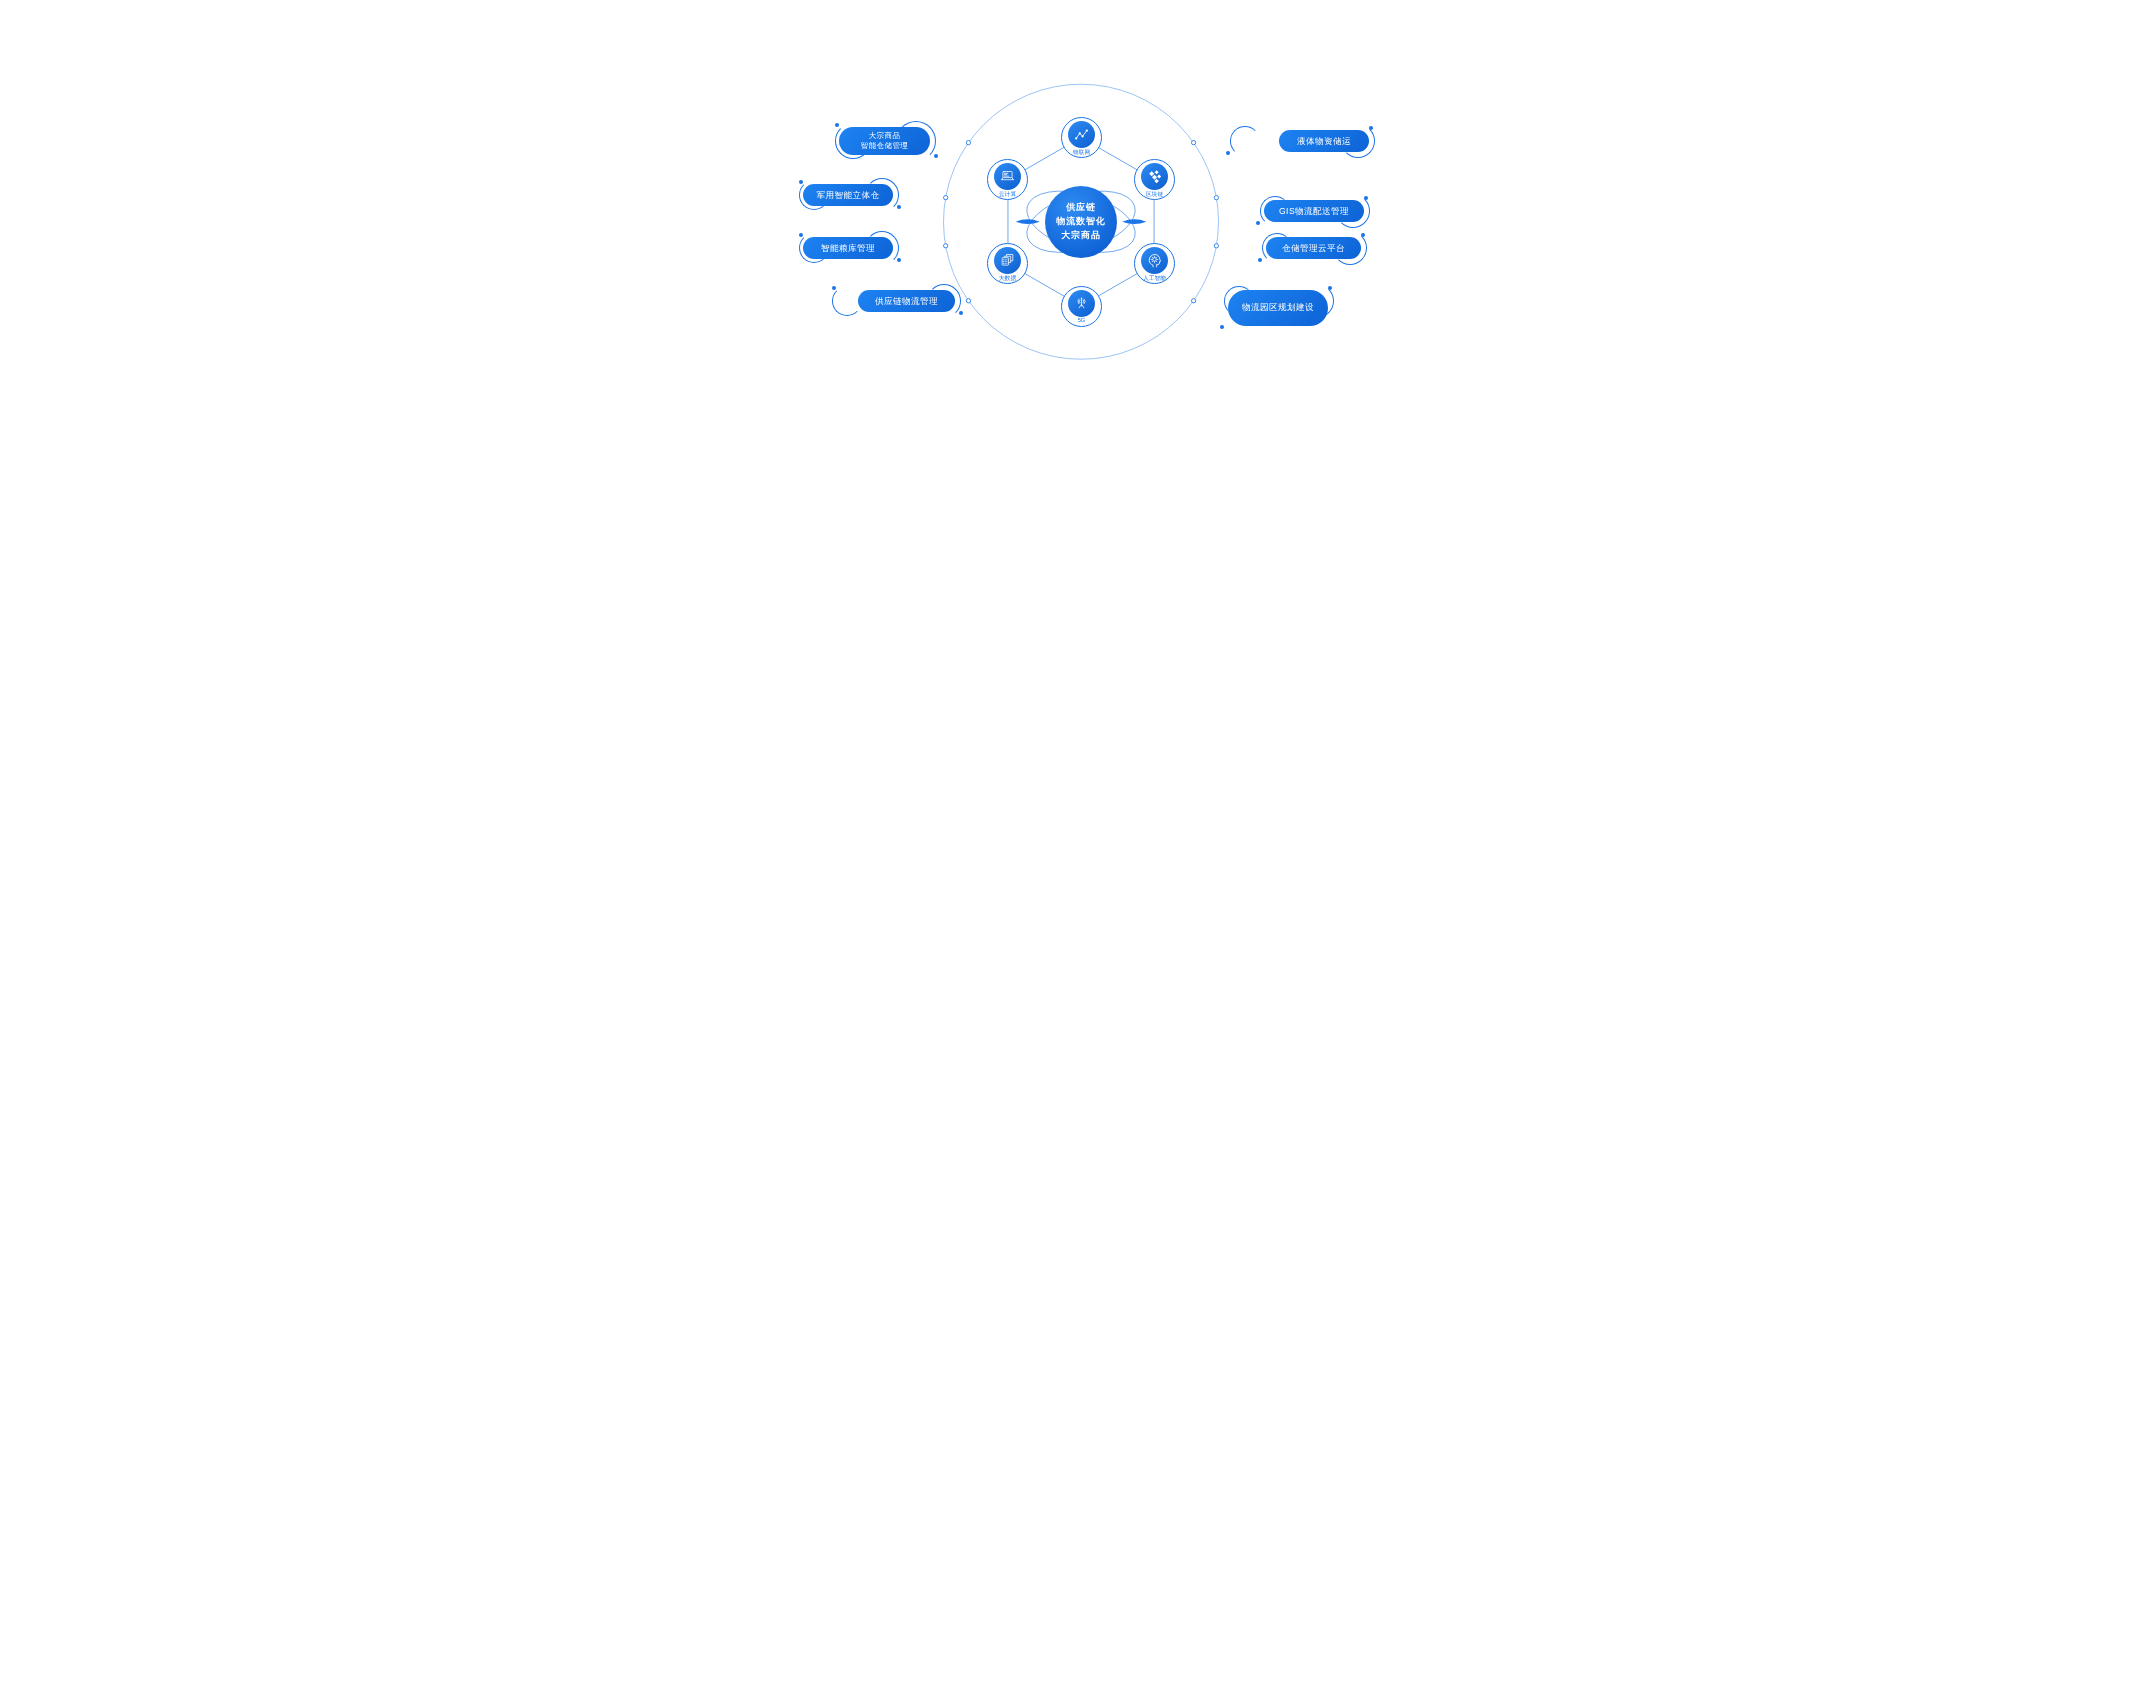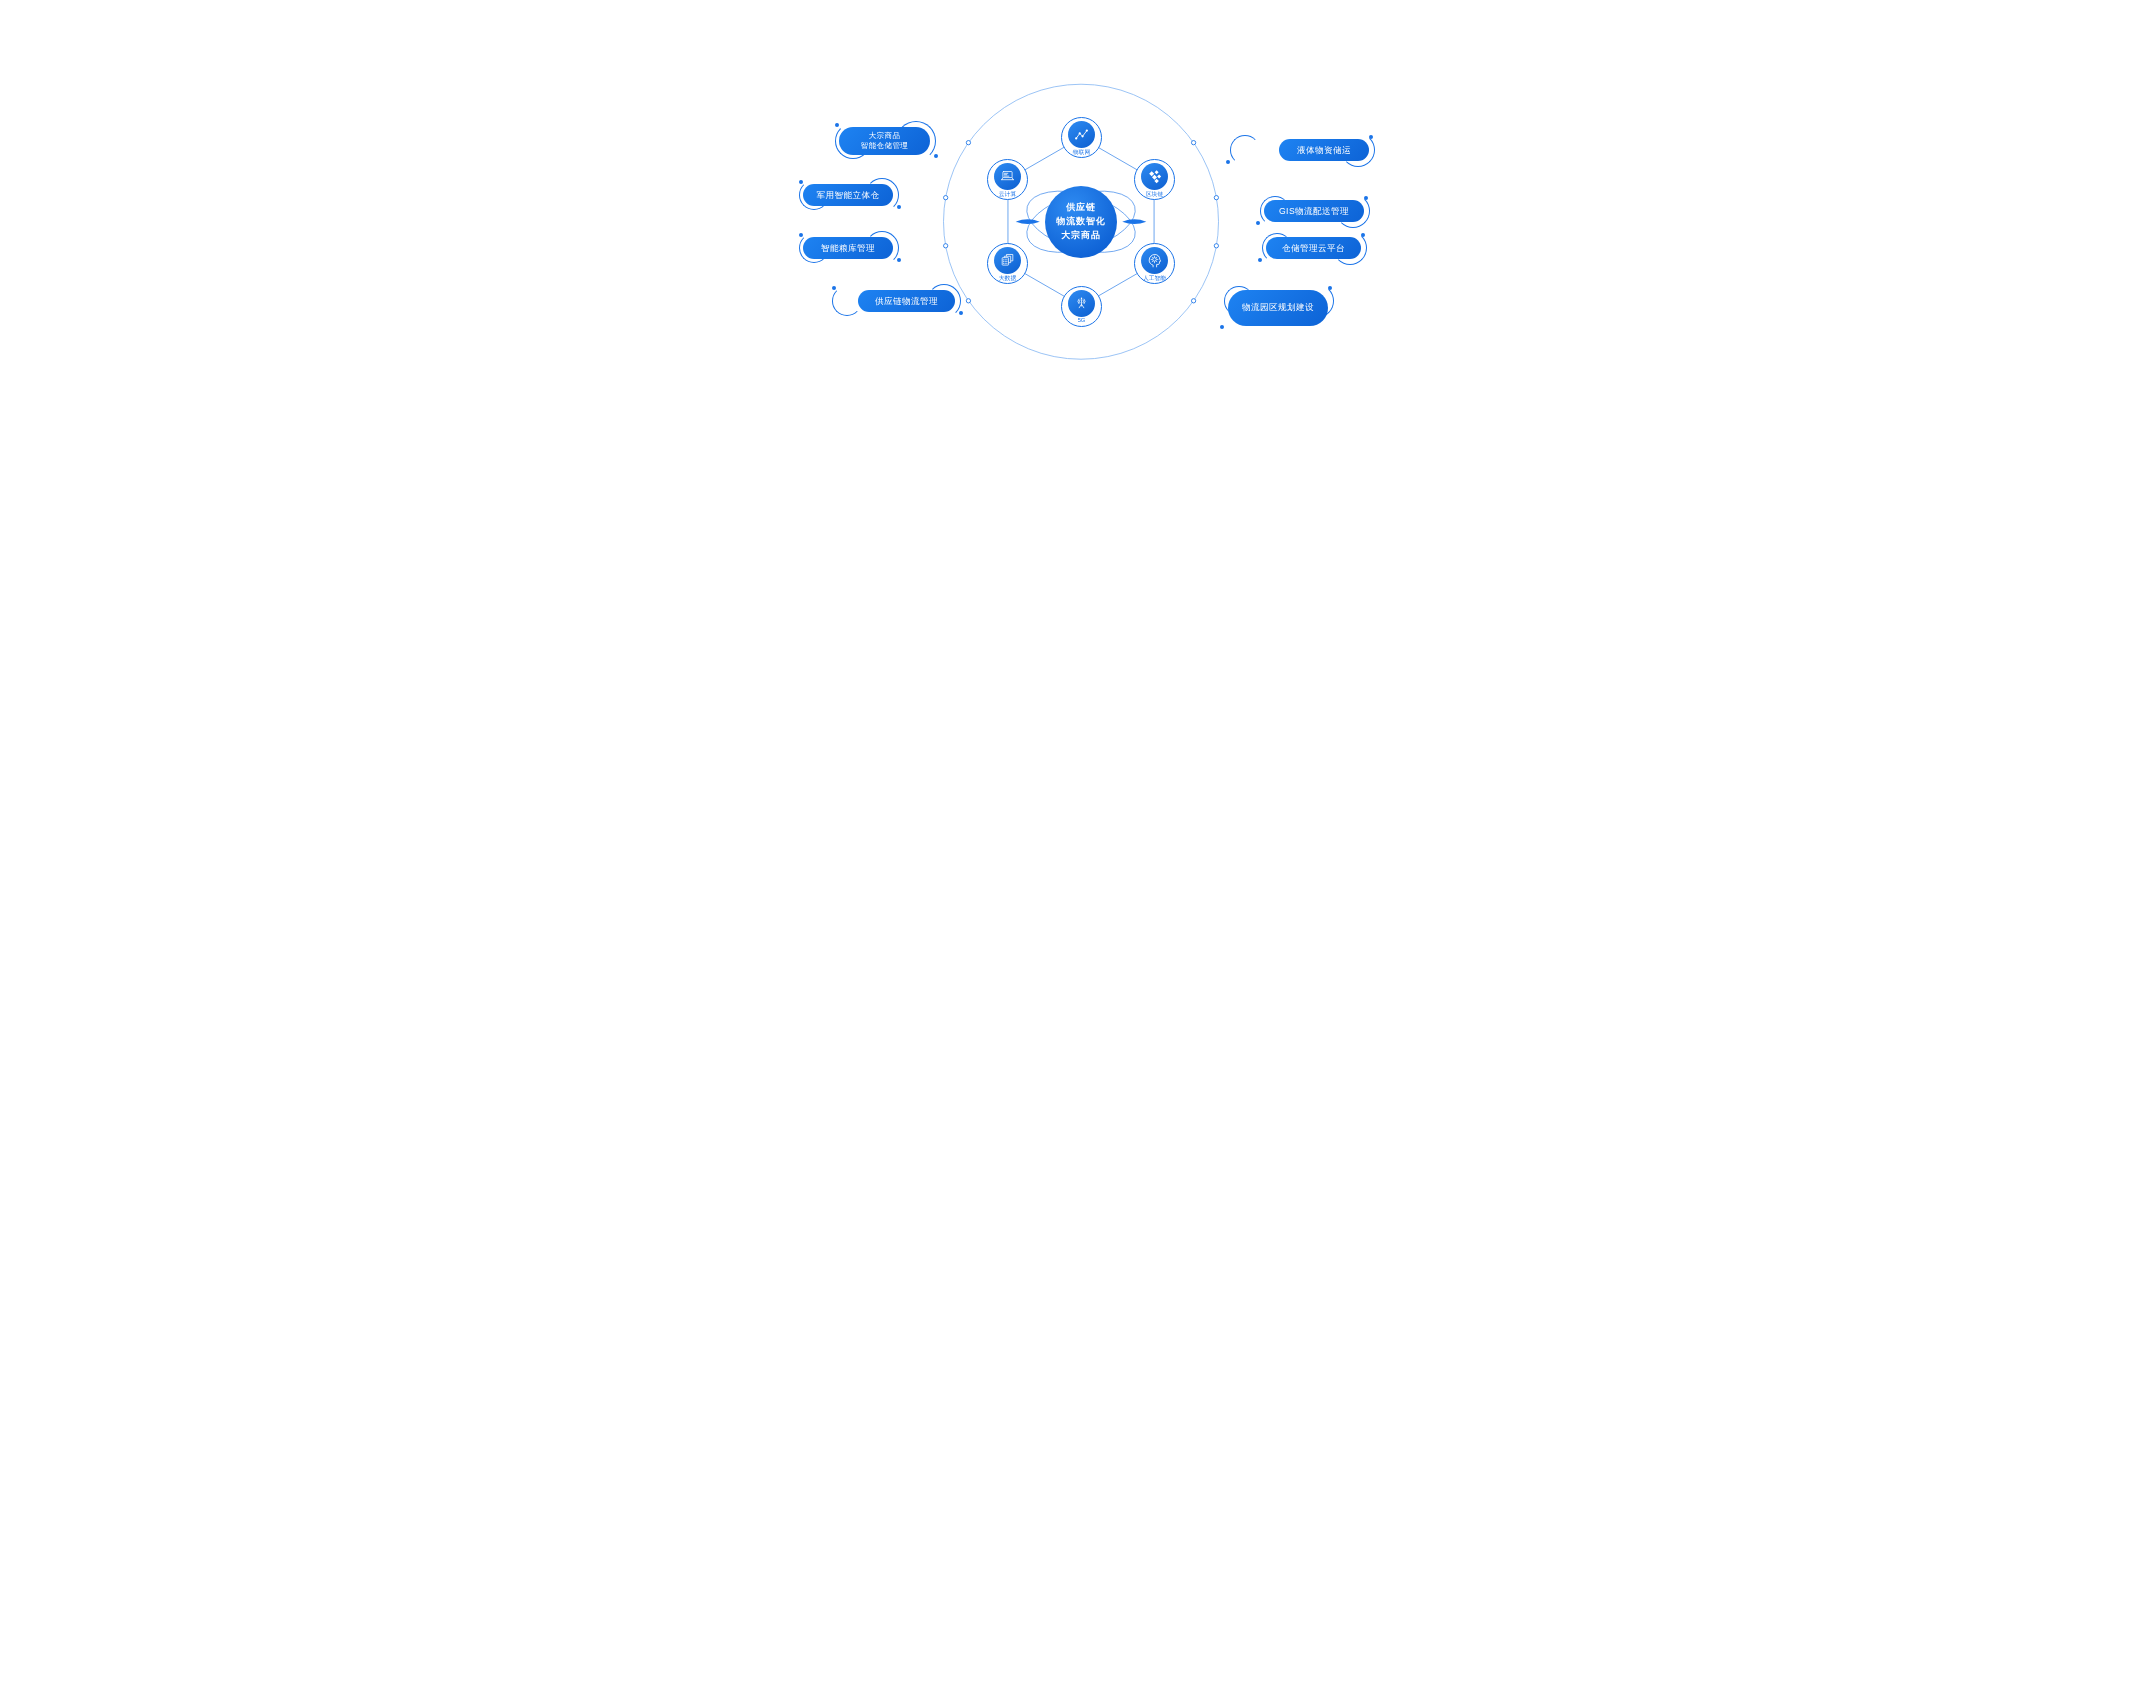--- a/index.html
+++ b/index.html
@@ -247,21 +247,21 @@
     <i class="arc arc-l"></i>
     <i class="arc arc-r"></i>
     <span class="dot dot-a"></span>
     <span class="dot dot-b"></span>
     <div class="pill">
       <span class="pill-line">供应链物流管理</span>
       <span class="pill-line"></span>
     </div>
   </div>
 
-  <div class="pill-wrap side-right" style="left:490px;top:139px;width:90px;height:22.4px;padding-left:45px;">
+  <div class="pill-wrap side-right" style="left:490px;top:130px;width:90px;height:22.4px;padding-left:45px;">
     <i class="arc arc-l"></i>
     <i class="arc arc-r"></i>
     <span class="dot dot-a"></span>
     <span class="dot dot-b"></span>
     <div class="pill">
       <span class="pill-line">液体物资储运</span>
       <span class="pill-line"></span>
     </div>
   </div>
 

